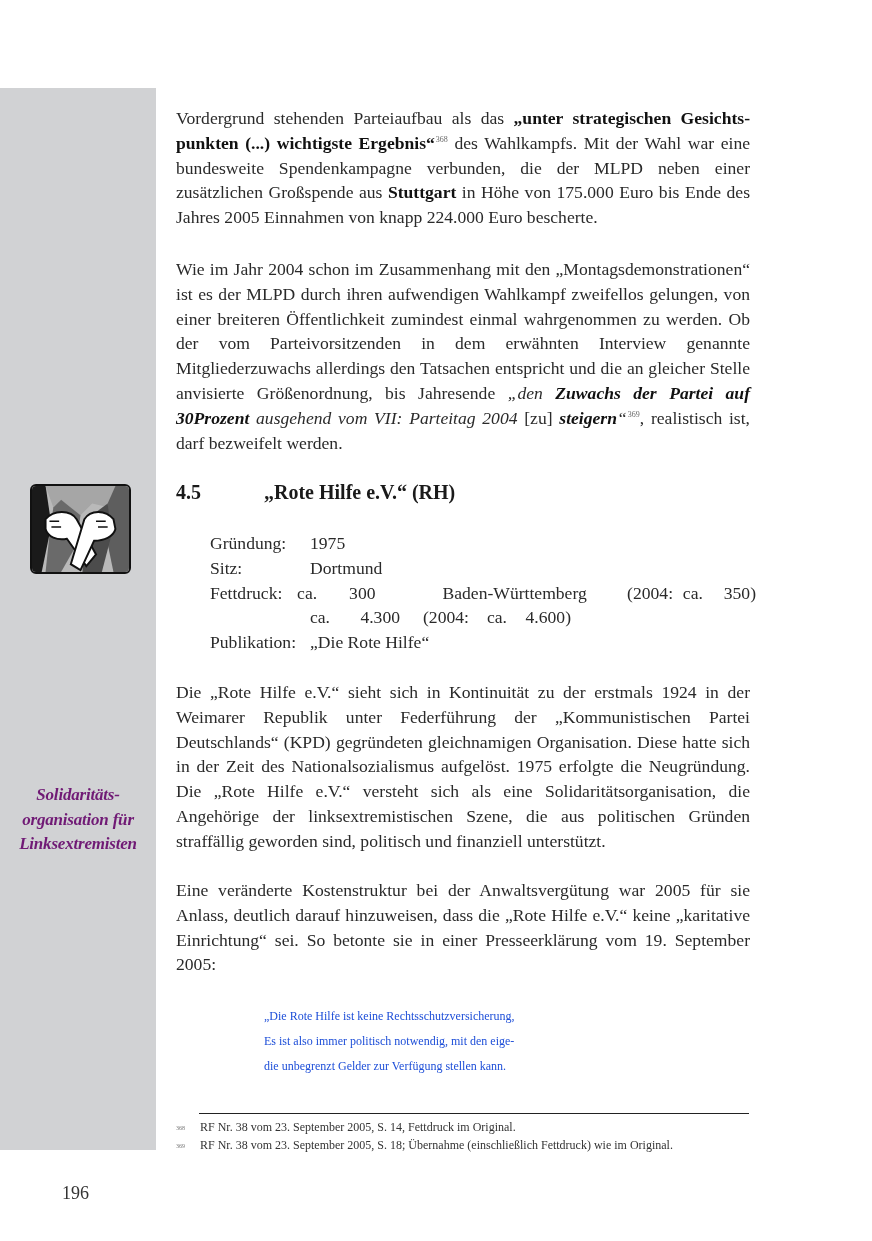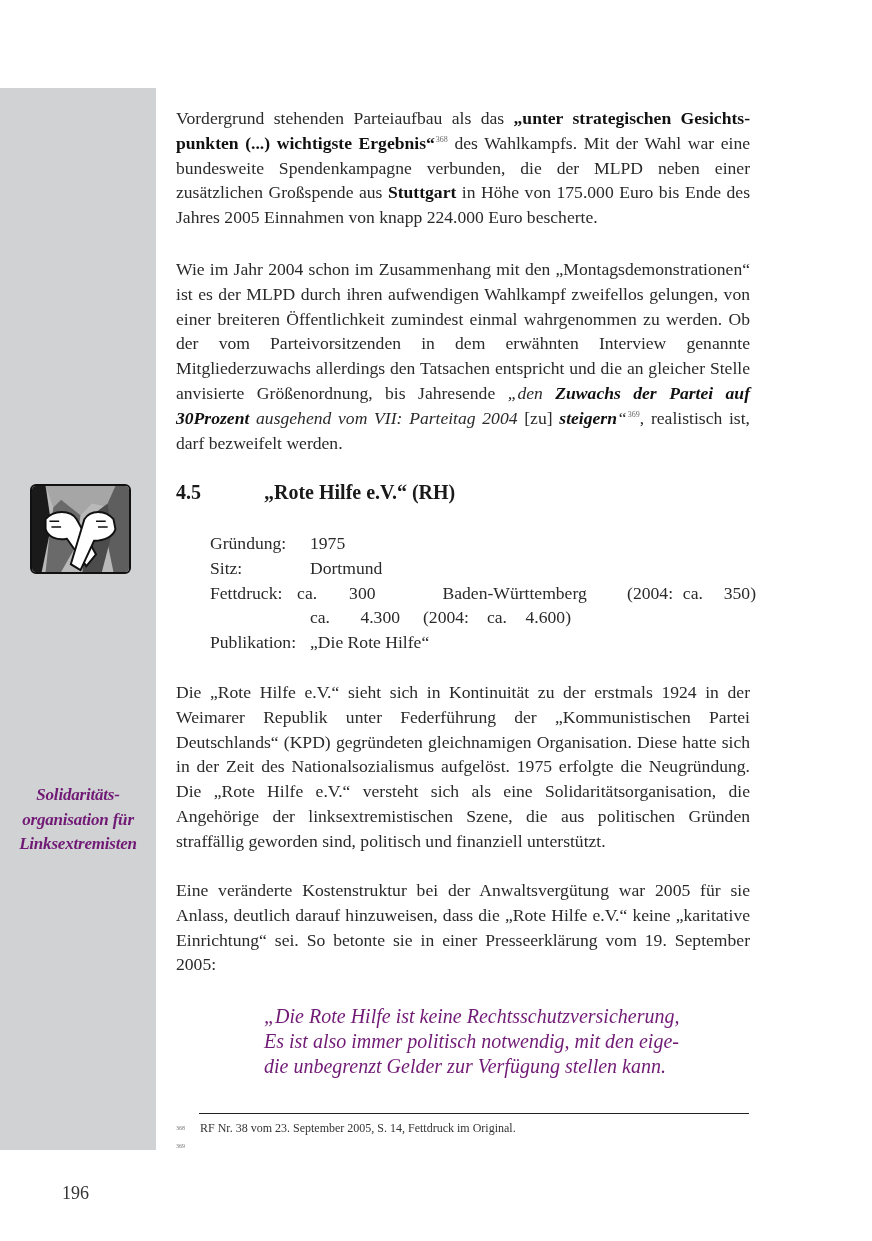--- a/index.html
+++ b/index.html
@@ -46,29 +46,29 @@
     .facts .row { display: flex; height: 24.8px; white-space: nowrap; }
     .facts .lbl { width: 100px; margin-left: 34px; }
     .facts .ca { width: 36px; }
     .facts .n { width: 54px; text-align: right; margin-right: 23px; }
     .facts .reg { width: 212px; margin-left: 44px; }
     .facts .y { width: 64px; }
     .facts .ca2 { width: 34px; }
     .facts .n2 { width: 50px; text-align: right; }
     .quote {
       position: absolute; left: 264px; top: 1004px; width: 420px;
-      font-family: "Liberation Serif", serif; font-style: italic; font-size: 20px; line-height: 25px; color: #701a75;
+      font-family: "Liberation Serif", serif; font-size: 12px; line-height: 25px; color: #1d4ed8;
     }
     .quote div { white-space: nowrap; }
     .fn-rule { position: absolute; left: 199px; top: 1113px; width: 550px; height: 0; border-top: 1px solid #222; }
     .footnotes {
       position: absolute; left: 176px; top: 1119px; width: 580px;
       font-family: "Liberation Serif", serif; font-size: 12px; line-height: 17px; color: #333;
     }
-    .footnotes .fnrow { display: flex; align-items: center; }
+    .footnotes .fnrow { display: flex; }
     .footnotes .fnnum { width: 24px; font-size: 6px; color: #777; padding-top: 1px; }
     .page-number {
       position: absolute; left: 62px; top: 1183px; font-family: "Liberation Serif", serif; font-size: 18px; color: #333;
     }
   </style>
 </head>
 <body>
 
 <div class="sidebar"></div>
 
@@ -152,16 +152,17 @@
 
 <div class="fn-rule"></div>
 
 <div class="footnotes">
   <div class="fnrow">
     <span class="fnnum">368</span>
     <span>RF Nr. 38 vom 23. September 2005, S. 14, Fettdruck im Original.</span>
   </div>
   <div class="fnrow">
     <span class="fnnum">369</span>
+    <span>RF Nr. 38 vom 23. September 2005, S. 18; Übernahme (einschließlich Fettdruck) wie im Original.</span>
   </div>
 </div>
 
 <div class="page-number">196</div>
 
 </body></html>

